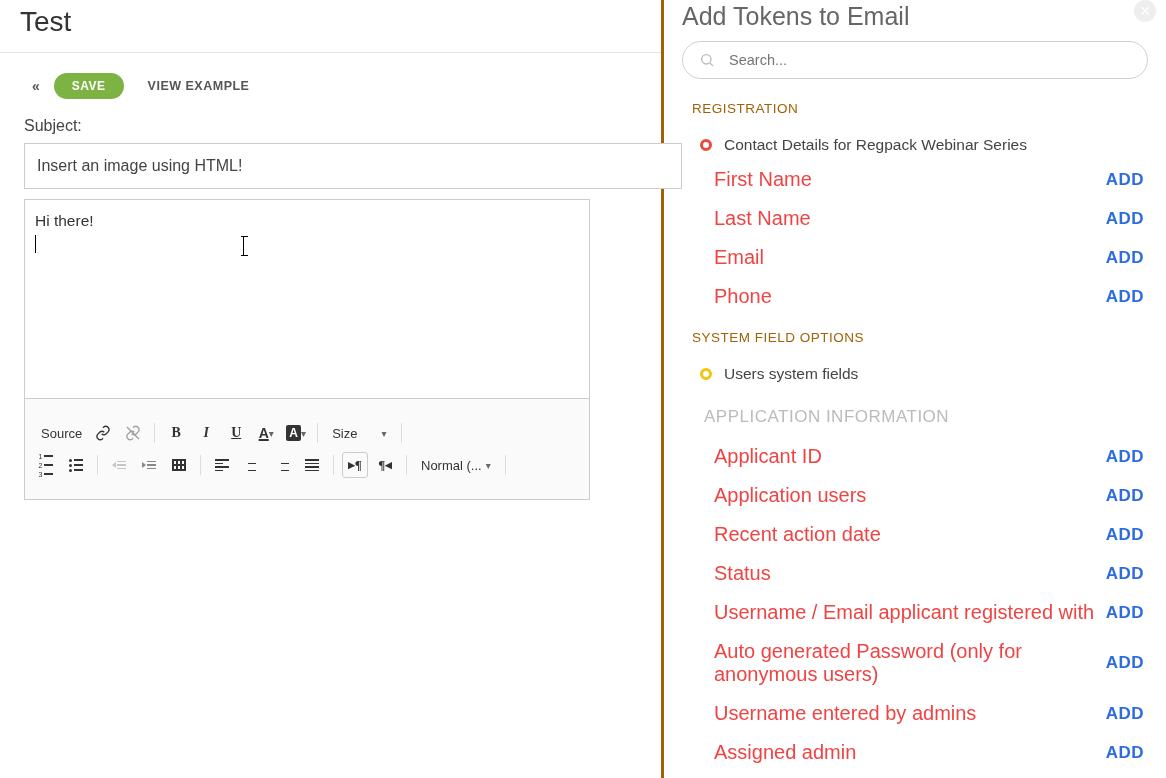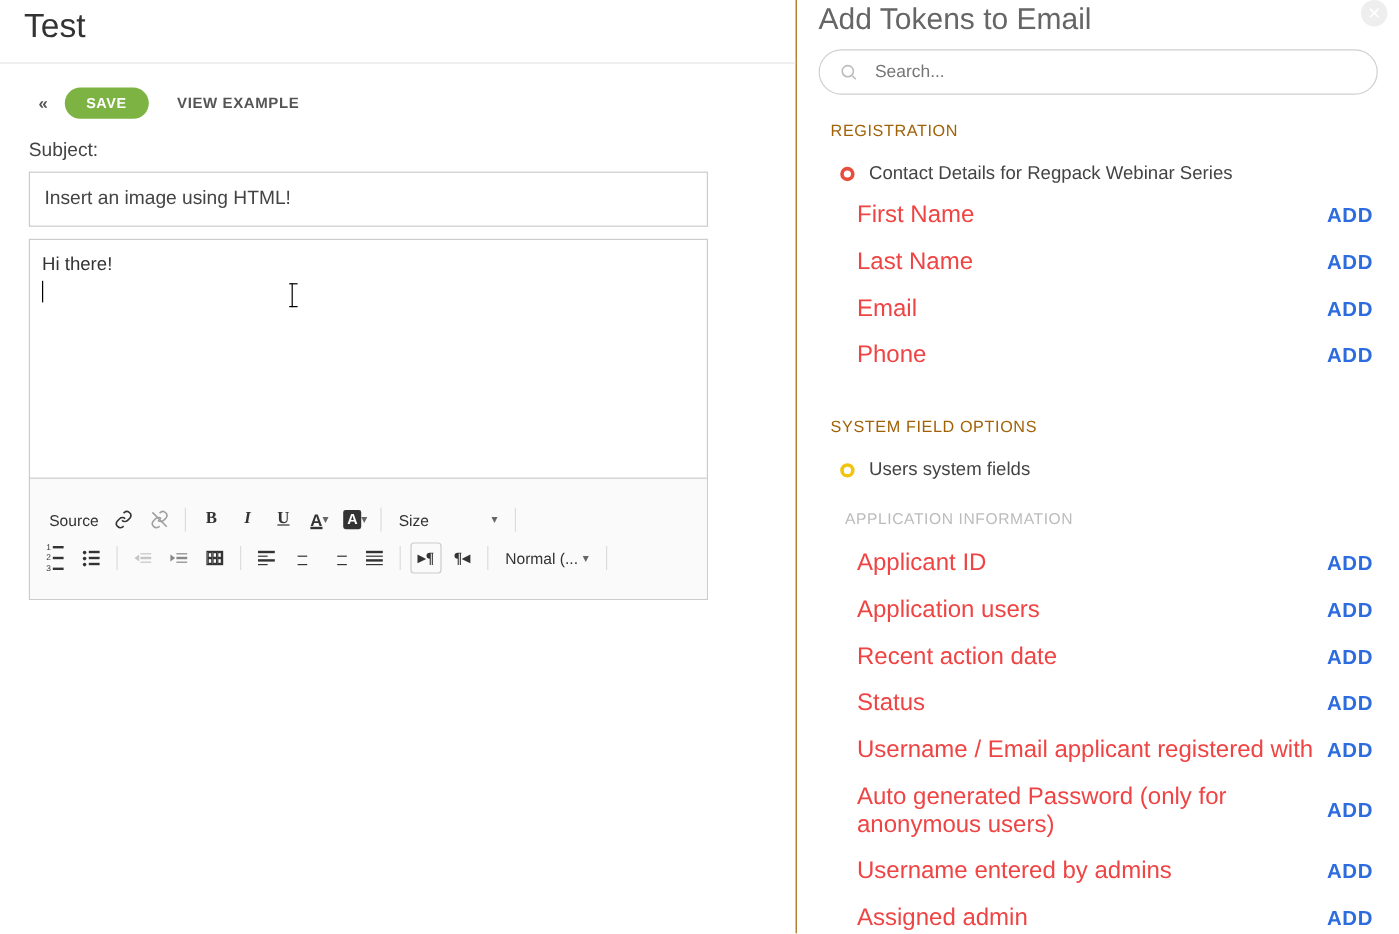--- a/index.html
+++ b/index.html
@@ -1,59 +1,59 @@
 <!DOCTYPE html>
 <html><head>
 <meta charset="utf-8">
 <style>
   * { box-sizing: border-box; margin: 0; padding: 0; font-family: "Segoe UI", "Helvetica Neue", Arial, sans-serif; }
   body { width: 1166px; height: 778px; overflow: hidden; background: #fff; display: flex; }
-  .left-pane { width: 664px; height: 100%; border-right: 1px solid #a16207; display: flex; flex-direction: column; }
+  .left-pane { width: 664px; height: 100%; border-right: 3px solid #a16207; display: flex; flex-direction: column; }
   .right-pane { flex: 1; height: 100%; padding: 2px 18px 0 18px; overflow-y: auto; position: relative; }
 
   
   .page-title { font-size: 28px; font-weight: 400; color: #333; padding: 6px 0 14px 20px; border-bottom: 1px solid #e5e5e5; }
   .actions-row { display: flex; align-items: center; gap: 14px; padding: 20px 24px 18px 32px; }
   .back-chevrons { color: #555; font-size: 14px; font-weight: bold; cursor: pointer; }
   .btn-save { background: #7cb342; color: #fff; border: none; border-radius: 16px; padding: 6px 18px; font-size: 12px; font-weight: 700; letter-spacing: .5px; cursor: pointer; }
   .btn-viewex { background: none; border: none; color: #555; font-size: 12.5px; font-weight: 700; letter-spacing: .5px; cursor: pointer; margin-left: 10px; }
   .form-area { padding: 0 24px; }
   .subject-label { font-size: 16px; color: #444; margin-bottom: 8px; }
-  .subject-input { width: 566px; height: 46px; border: 1px solid #ccc; padding: 0 12px; font-size: 16px; color: #444; outline: none; }
+  .subject-input { width: 658px; height: 46px; border: 1px solid #ccc; padding: 0 12px; font-size: 16px; color: #444; outline: none; }
   .editor-wrap { width: 566px; border: 1px solid #ccc; margin-top: 10px; }
   .editor-content { min-height: 198px; padding: 10px 10px; font-size: 15.5px; color: #333; line-height: 1.45; outline: none; position: relative; }
   .cursor-caret { display:inline-block; width:1px; height:18px; background:#000; vertical-align:middle; }
   .text-cursor { position:absolute; left:218px; top:36px; width:1px; height:20px; border-left:1px solid #000; }
   .text-cursor::before, .text-cursor::after { content:""; position:absolute; left:-3px; width:7px; height:1px; background:#000; }
   .text-cursor::before { top:0; }
   .text-cursor::after { bottom:0; }
 
   .toolbar { border-top: 1px solid #ccc; background: #fafafa; padding: 21px 8px; display:flex; flex-direction:column; gap:6px; }
   .tb-row { display:flex; align-items:center; gap:4px; }
   .tb-btn { width:26px; height:26px; display:flex; align-items:center; justify-content:center; border:none; background:none; cursor:pointer; color:#333; font-size:14px; border-radius:3px; }
   .tb-sep { width:1px; height:20px; background:#ddd; margin:0 4px; }
   .tb-btn svg { width:16px; height:16px; }
   .tb-source { display:flex; align-items:center; gap:4px; font-size:13px; color:#333; cursor:pointer; padding:0 4px; }
-  .tb-size { display:flex; align-items:center; gap:52px; font-size:13px; color:#333; cursor:pointer; border:none; background:none; padding:0 6px; }
+  .tb-size { display:flex; align-items:center; gap:24px; font-size:13px; color:#333; cursor:pointer; border:none; background:none; padding:0 6px; }
   .tb-format { display:flex; align-items:center; gap:4px; font-size:13px; color:#333; cursor:pointer; border:none; background:none; padding:0 6px; }
   .caret-down { font-size:10px; color:#666; }
   .bold { font-weight:900; font-family:Georgia,serif; }
   .italic { font-style:italic; font-family:Georgia,serif; font-weight:bold; }
   .underline { text-decoration:underline; font-family:Georgia,serif; font-weight:bold; }
   .boxed { background:#333; color:#fff; border-radius:2px; padding:1px 3px; font-size:12px; font-weight:bold; }
 
   
   .right-title { font-size: 25px; color: #666; font-weight: 500; margin-bottom: 10px; }
   .close-circle { position:absolute; top:0; right:10px; width:22px; height:22px; border-radius:50%; background:#ddd; color:#fff; display:flex; align-items:center; justify-content:center; font-size:14px; cursor:pointer; opacity:.5; }
   .search-wrap { display:flex; align-items:center; border:1px solid #d0d0d0; border-radius:22px; height:38px; padding:0 16px; gap:14px; margin-bottom:22px; }
   .search-wrap input { border:none; outline:none; flex:1; font-size:14.5px; color:#555; }
   .search-wrap svg { width:16px; height:16px; color:#bbb; }
 
   .section-header { font-size:13.5px; letter-spacing:.5px; color:#a16207; font-weight:500; margin: 10px 0 14px 10px; }
-  .subsection-header { font-size:13px; letter-spacing:.5px; color:#bbb; font-weight:500; margin: 18px 0 10px 22px; }
+  .subsection-header { font-size:17px; letter-spacing:.5px; color:#bbb; font-weight:500; margin: 18px 0 10px 22px; }
   .category-row { display:flex; align-items:center; gap:12px; padding:6px 0 6px 18px; font-size:15.5px; color:#444; cursor:pointer; }
   .bullet { width:12px; height:12px; border-radius:50%; border:3px solid; background:#fff; }
   .bullet.red { border-color:#e74c3c; }
   .bullet.yellow { border-color:#f1c40f; }
   .token-row { display:flex; align-items:center; justify-content:space-between; padding:8px 4px 8px 32px; }
   .token-label { font-size:20px; color:#ef4444; }
   .add-link { font-size:17px; font-weight:700; color:#2d6cdf; letter-spacing:.5px; cursor:pointer; }
   .section-divider { border-top:1px solid #eee; margin:8px 0 0 22px; }
 
   
@@ -291,21 +291,21 @@
       <div class="token-row">
         <span class="token-label">Email</span>
         <span class="add-link">ADD</span>
       </div>
       <div class="token-row">
         <span class="token-label">Phone</span>
         <span class="add-link">ADD</span>
       </div>
     </div>
 
-  <div class="section-header" style="margin-top:32px;">SYSTEM FIELD OPTIONS</div>
+  <div class="section-header" style="margin-top:14px;">SYSTEM FIELD OPTIONS</div>
   <div class="category-row">
     <span class="bullet yellow"></span>
     <span>Users system fields</span>
   </div>
   <div class="subsection-header">APPLICATION INFORMATION</div>
   <div id="system-items">
       <div class="token-row">
         <span class="token-label">Applicant ID</span>
         <span class="add-link">ADD</span>
       </div>

